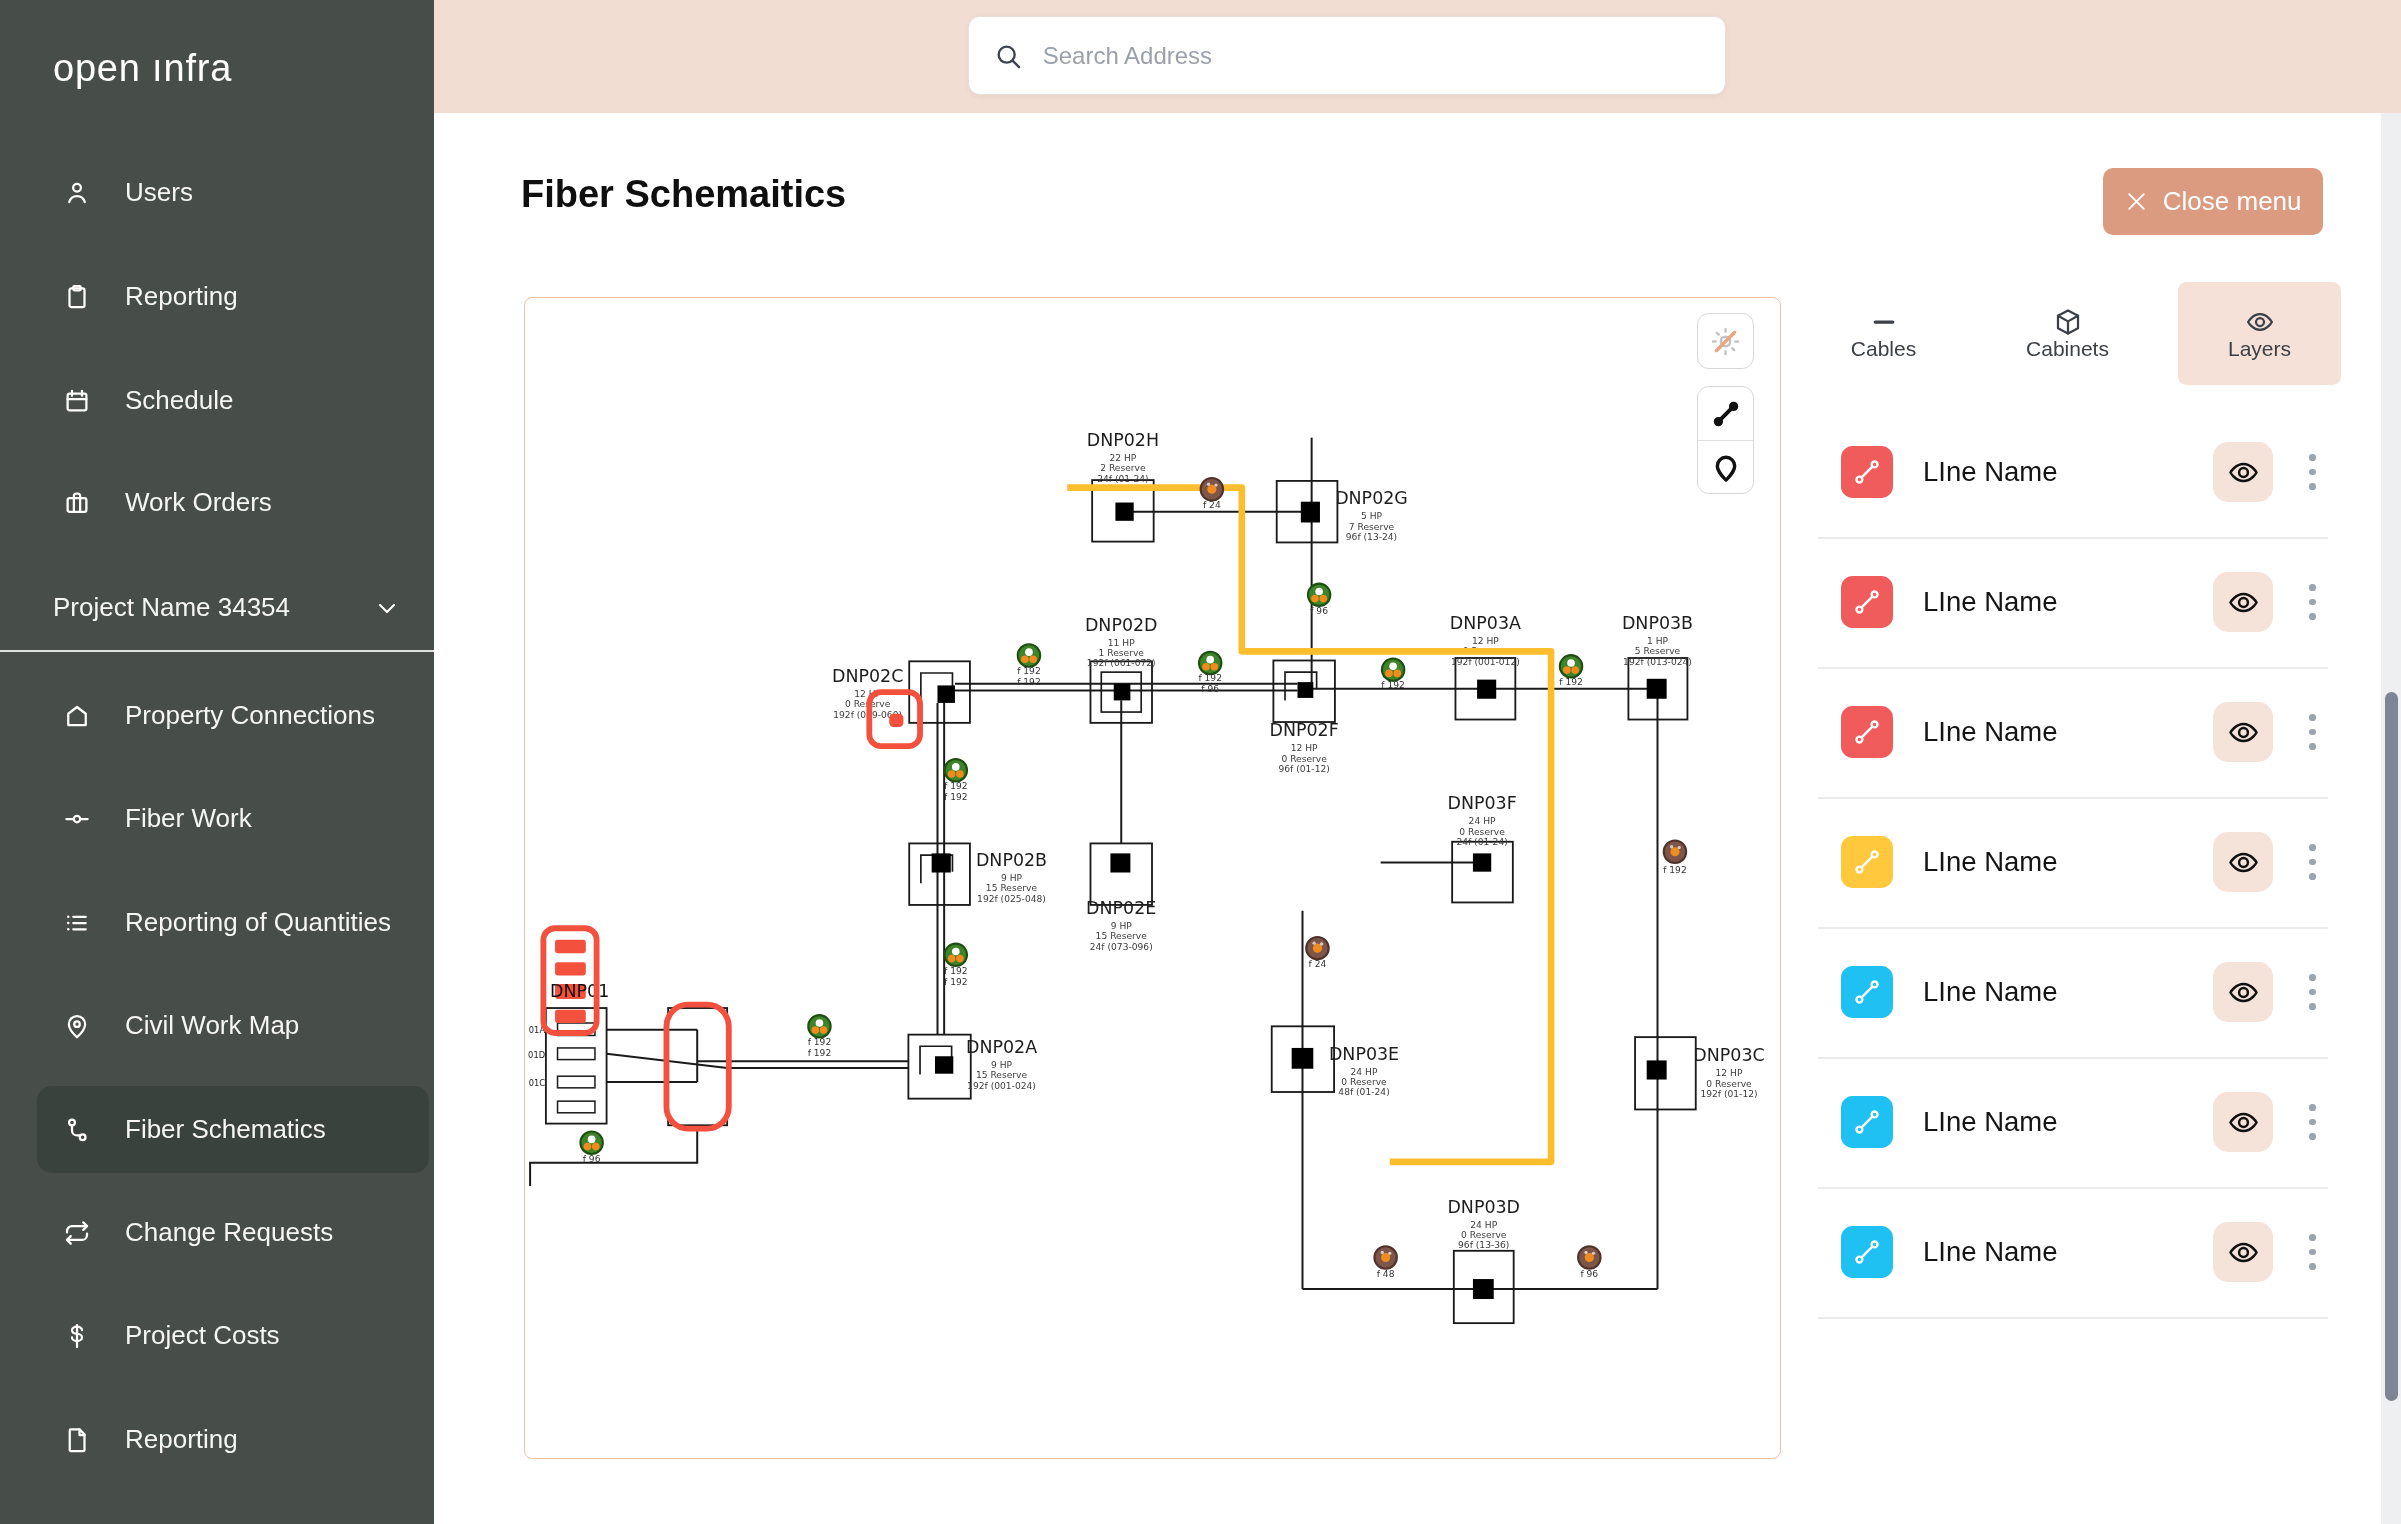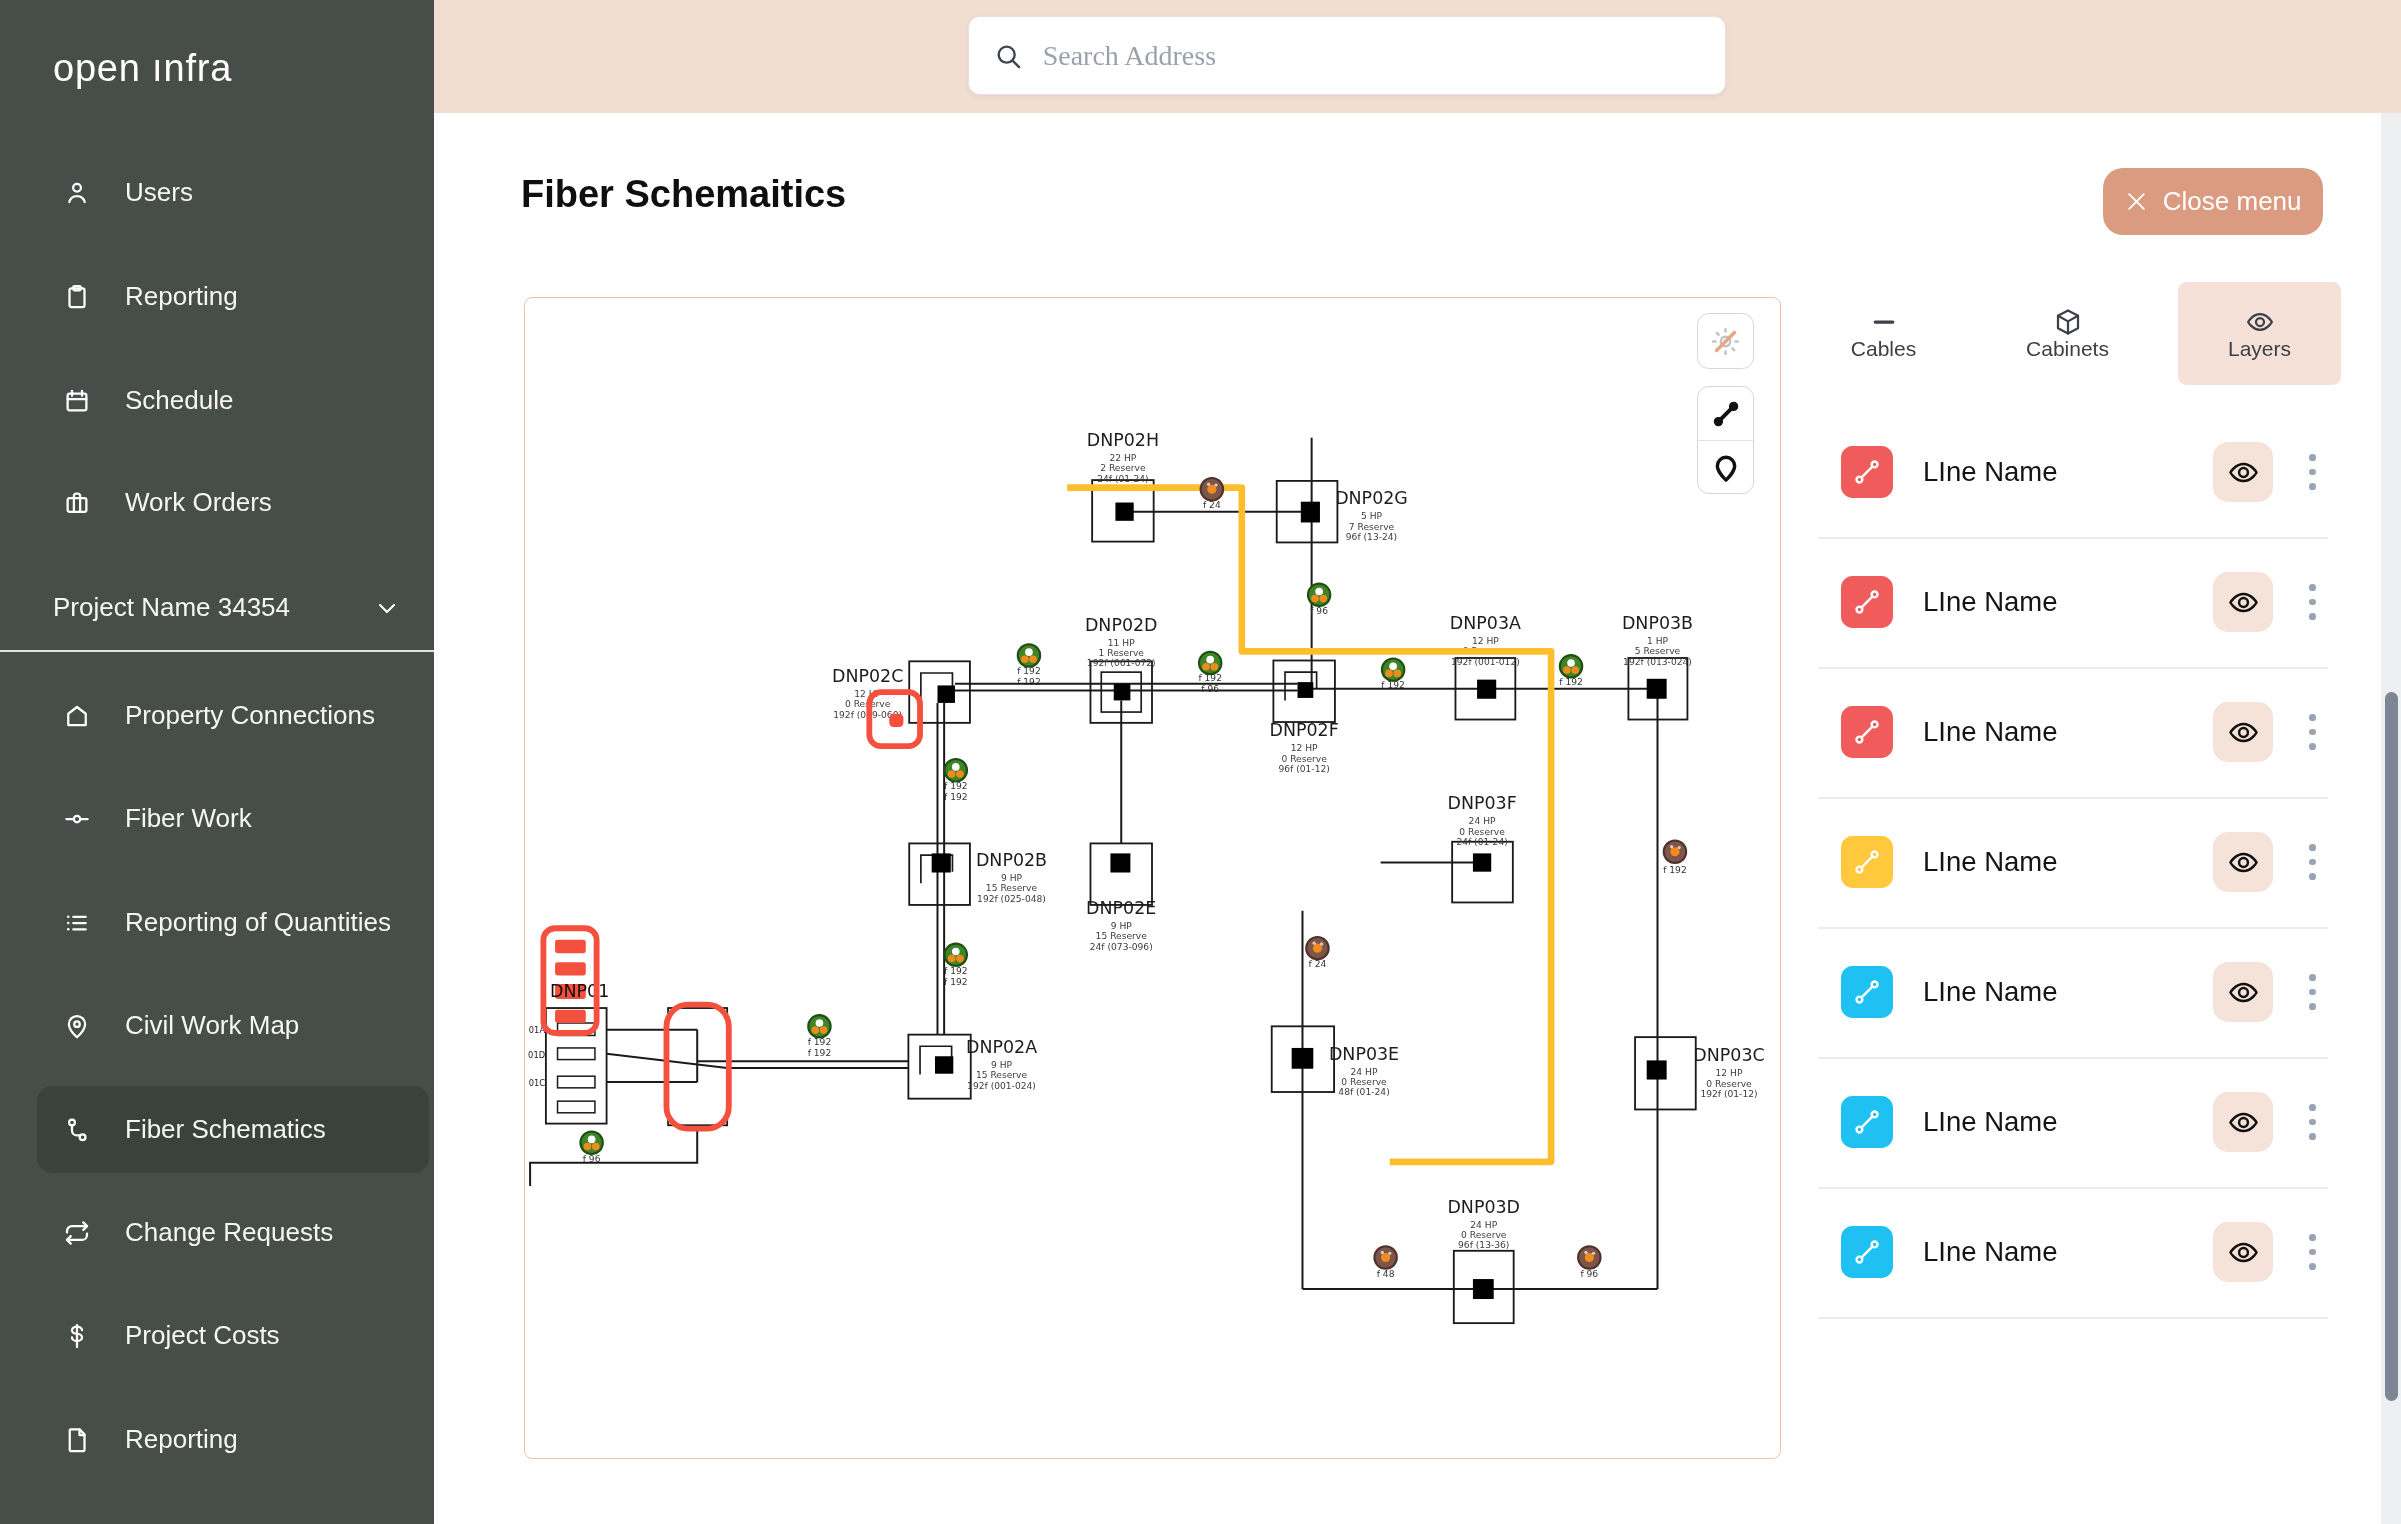--- a/index.html
+++ b/index.html
@@ -15,31 +15,31 @@
   .ic svg{width:100%;height:100%;display:block}
   .proj-select{position:absolute;left:0;top:564px;width:434px;height:87px;display:flex;align-items:center;
                justify-content:space-between;padding:0 33px 0 53px;box-sizing:border-box;color:#f5f6f5;font-size:26px;cursor:pointer}
   .proj-select .ic{width:28px;height:28px;color:#fff}
   .side-divider{position:absolute;left:0;top:650px;width:434px;height:1.7px;background:#dfe2e0}
   
   .topbar{position:absolute;left:434px;top:0;width:1968px;height:113px;background:#f2ddd3;z-index:5}
   .search{position:absolute;left:534px;top:16px;width:758px;height:79px;background:#fff;border:0.8px solid #e6e1dd;
           border-radius:11.7px;box-shadow:0 1.7px 5px rgba(0,0,0,.05);display:flex;align-items:center;padding:0 23px;box-sizing:border-box;gap:16.7px}
   .search .ic{width:32px;height:32px;color:#3e4450}
-  .search input{border:none;outline:none;flex:1;font-size:28px;font-family:Liberation Serif, serif;color:#7f1d1d;background:transparent}
+  .search input{border:none;outline:none;flex:1;font-size:24px;font-family:Liberation Sans, sans-serif;color:#7f1d1d;background:transparent}
   .search input::placeholder{color:#9ba1ab}
   .bell{position:absolute;left:1481px;top:22px;width:47px;height:55px;color:#111;cursor:pointer}
   .username{position:absolute;left:1578px;top:0;height:113px;display:flex;align-items:center;font-size:29px;color:#2a3140;font-weight:500}
   .avatar{position:absolute;left:1778px;top:18.3px;width:72px;height:75px;border:3.3px solid #4a5578;border-radius:50%;
           box-sizing:border-box;display:flex;align-items:center;justify-content:center;color:#4a5578;cursor:pointer}
   .avatar .ic{width:38px;height:38px}
   .user-chevron{position:absolute;left:1866px;top:42px;width:30px;height:30px;color:#2a3140;cursor:pointer}
   
   .page-title{position:absolute;left:521px;top:173px;font-size:38px;font-weight:700;color:#0f0f0f;z-index:3}
-  .close-menu{position:absolute;left:2103px;top:168px;width:220px;height:67px;background:#db9b80;border-radius:20px;
+  .close-menu{position:absolute;left:2103px;top:168px;width:220px;height:67px;background:#db9b80;border-radius:10px;
               display:flex;align-items:center;justify-content:center;gap:13.3px;color:#fff;font-size:26px;cursor:pointer;z-index:3}
   .close-menu .ic{width:25px;height:25px}
   
   .canvas{position:absolute;left:524px;top:297px;width:1257px;height:1162px;border:1.7px solid #f0bfa8;border-radius:8.3px;
           background:#fff;box-sizing:border-box;z-index:2}
   .canvas svg{position:absolute;left:0;top:0}
   .map-btn{position:absolute;background:#fff;border:1.7px solid #d7d7d7;border-radius:11.7px;box-sizing:border-box;
            display:flex;align-items:center;justify-content:center;cursor:pointer;z-index:4}
   .map-btn .ic{width:33px;height:33px}
   .map-group{position:absolute;background:#fff;border:1.7px solid #d7d7d7;border-radius:11.7px;box-sizing:border-box;z-index:4}

